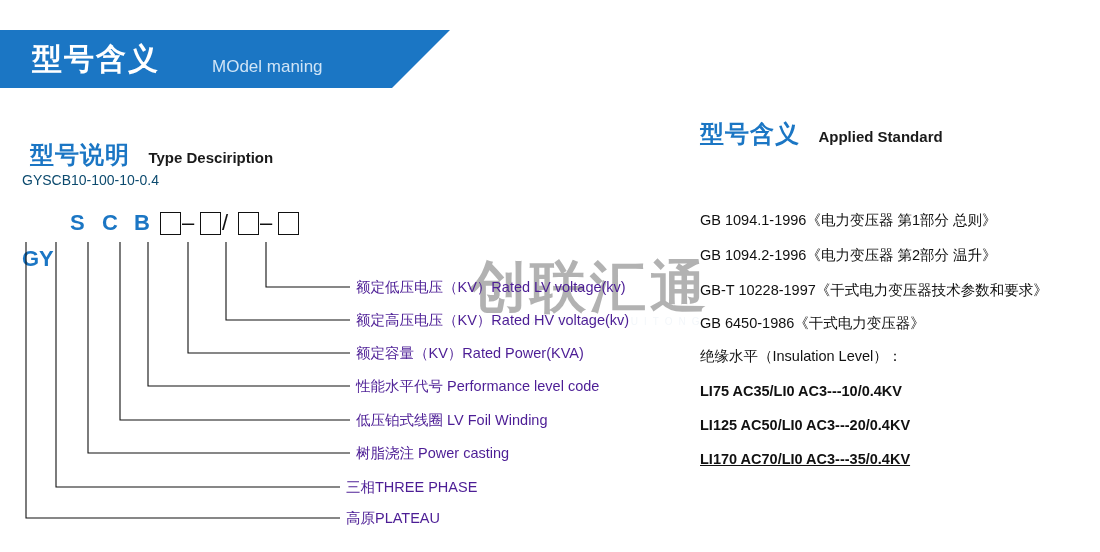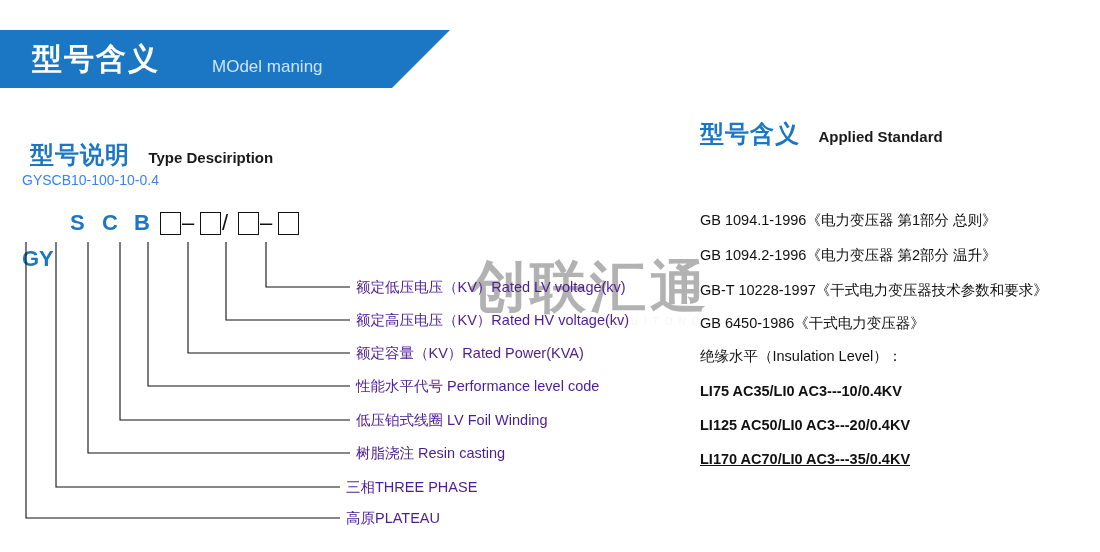--- a/index.html
+++ b/index.html
@@ -41,21 +41,21 @@
   }
   .sec-title .en{
     color:#1a1a1a;font-size:15px;font-weight:bold;margin-left:14px;
   }
   #title-left{left:30px;top:106px;margin-top:33px;}
   #title-right{left:700px;top:118px;}
 
   
   .model-code{
     position:absolute;left:22px;top:172px;
-    font-size:14px;color:#3b82f6;
+    font-size:14px;color:#0c4a6e;
   }
   
   .code-row{
     position:absolute;left:22px;top:208px;
     height:32px;
   }
   .code-row span.letter{
     position:absolute;top:0;
     font-size:22px;font-weight:bold;color:#1b76c4;
     line-height:30px;
@@ -156,21 +156,21 @@
 
     <path d="M26,242 L26,518 L340,518"></path>
   </g>
 </svg>
 
 <div class="leader-label" style="left:356px;top:278px;">额定低压电压（KV）Rated LV voltage(kv)</div>
 <div class="leader-label" style="left:356px;top:311px;">额定高压电压（KV）Rated HV voltage(kv)</div>
 <div class="leader-label" style="left:356px;top:344px;">额定容量（KV）Rated Power(KVA)</div>
 <div class="leader-label" style="left:356px;top:377px;">性能水平代号 Performance level code</div>
 <div class="leader-label" style="left:356px;top:411px;">低压铂式线圈 LV Foil Winding</div>
-<div class="leader-label" style="left:356px;top:444px;">树脂浇注 Resin casting</div>
+<div class="leader-label" style="left:356px;top:444px;">树脂浇注 Power casting</div>
 <div class="leader-label" style="left:346px;top:478px;">三相THREE PHASE</div>
 <div class="leader-label" style="left:346px;top:509px;">高原PLATEAU</div>
 
 <div class="std-item" style="top:211px;">GB 1094.1-1996《电力变压器 第1部分 总则》</div>
 <div class="std-item" style="top:246px;">GB 1094.2-1996《电力变压器 第2部分 温升》</div>
 <div class="std-item" style="top:281px;">GB-T 10228-1997《干式电力变压器技术参数和要求》</div>
 <div class="std-item" style="top:314px;">GB 6450-1986《干式电力变压器》</div>
 <div class="std-item" style="top:347px;">绝缘水平（Insulation Level）：</div>
 <div class="std-item" style="top:383px;font-weight:bold;">LI75 AC35/LI0 AC3---10/0.4KV</div>
 <div class="std-item" style="top:417px;font-weight:bold;">LI125 AC50/LI0 AC3---20/0.4KV</div>

